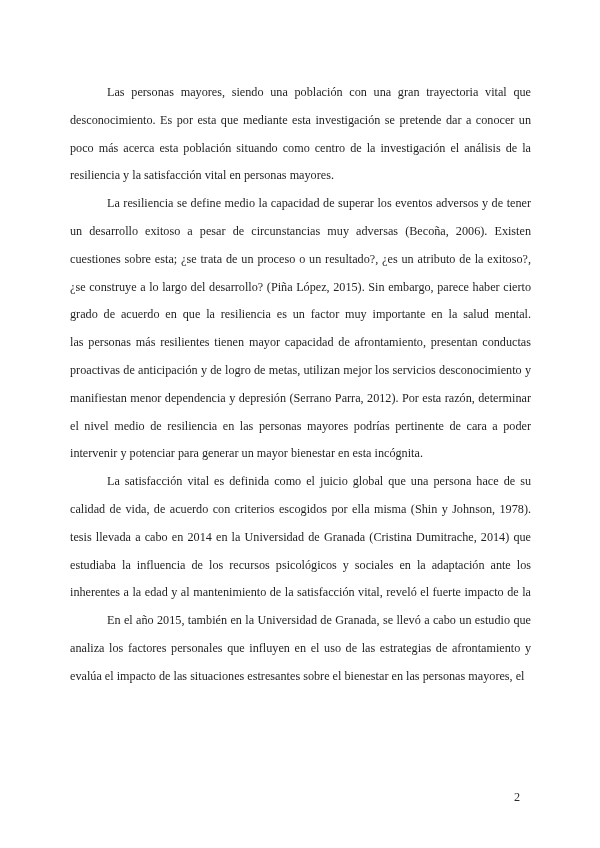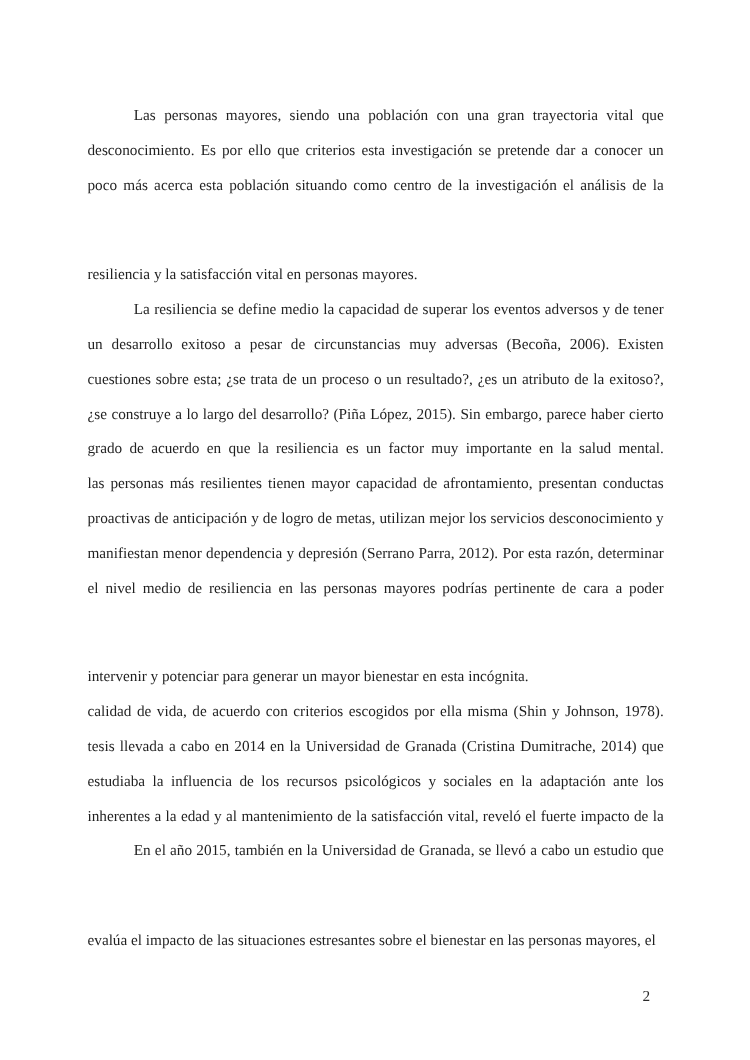--- a/index.html
+++ b/index.html
@@ -37,21 +37,20 @@
     text-align: justify;
     text-align-last: justify;
     overflow: hidden;
     white-space: normal;
   }
   .line.first {
     text-indent: 37px;
   }
   .line.last {
     text-align-last: auto;
-    margin-top: 44px;
   }
   .page-num {
     position: absolute;
     left: 505px;
     top: 790px;
     width: 24px;
     text-align: center;
     font-size: 12.2px;
     line-height: 15px;
     color: #2a2a2a;
@@ -59,47 +58,49 @@
 </style>
 </head>
 <body>
 
 <div class="page">
 
   <div class="content">
 
     <div class="paragraph">
       <div class="line first">Las personas mayores, siendo una población con una gran trayectoria vital que acumula</div>
-      <div class="line">desconocimiento. Es por ello que criterios esta investigación se pretende dar a conocer un</div>
+      <div class="line">desconocimiento. Es por esta que mediante esta investigación se pretende dar a conocer un</div>
       <div class="line">poco más acerca esta población situando como centro de la investigación el análisis de la</div>
       <div class="line last">resiliencia y la satisfacción vital en personas mayores.</div>
     </div>
 
     <div class="paragraph">
       <div class="line first">La resiliencia se define medio la capacidad de superar los eventos adversos y de tener</div>
       <div class="line">un desarrollo exitoso a pesar de circunstancias muy adversas (Becoña, 2006). Existen múltiples</div>
       <div class="line">cuestiones sobre esta; ¿se trata de un proceso o un resultado?, ¿es un atributo de la exitoso?,</div>
       <div class="line">¿se construye a lo largo del desarrollo? (Piña López, 2015). Sin embargo, parece haber cierto</div>
       <div class="line">grado de acuerdo en que la resiliencia es un factor muy importante en la salud mental. Además,</div>
       <div class="line">las personas más resilientes tienen mayor capacidad de afrontamiento, presentan conductas</div>
       <div class="line">proactivas de anticipación y de logro de metas, utilizan mejor los servicios desconocimiento y</div>
       <div class="line">manifiestan menor dependencia y depresión (Serrano Parra, 2012). Por esta razón, determinar</div>
       <div class="line">el nivel medio de resiliencia en las personas mayores podrías pertinente de cara a poder</div>
       <div class="line last">intervenir y potenciar para generar un mayor bienestar en esta incógnita.</div>
     </div>
 
     <div class="paragraph">
+      <div class="line first">La satisfacción vital es definida como el juicio global que una persona hace de su</div>
       <div class="line">calidad de vida, de acuerdo con criterios escogidos por ella misma (Shin y Johnson, 1978). Una</div>
       <div class="line">tesis llevada a cabo en 2014 en la Universidad de Granada (Cristina Dumitrache, 2014) que</div>
       <div class="line">estudiaba la influencia de los recursos psicológicos y sociales en la adaptación ante los cambios</div>
       <div class="line">inherentes a la edad y al mantenimiento de la satisfacción vital, reveló el fuerte impacto de la</div>
     </div>
 
     <div class="paragraph">
       <div class="line first">En el año 2015, también en la Universidad de Granada, se llevó a cabo un estudio que</div>
+      <div class="line">analiza los factores personales que influyen en el uso de las estrategias de afrontamiento y</div>
       <div class="line last">evalúa el impacto de las situaciones estresantes sobre el bienestar en las personas mayores, el</div>
     </div>
 
   </div>
 
   <div class="page-num">2</div>
 
 </div>
 
 </body></html>

